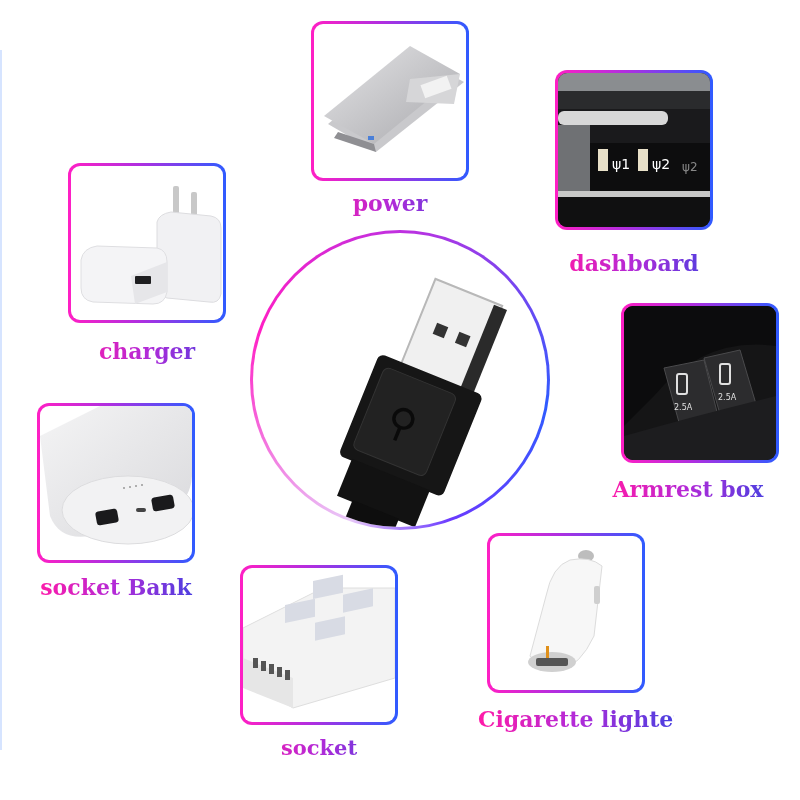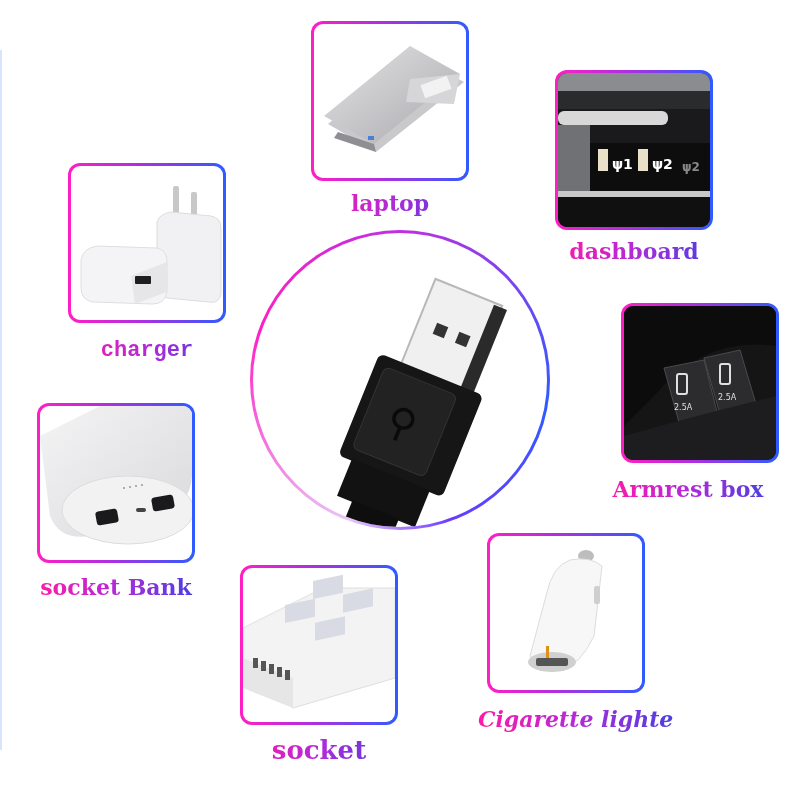--- a/index.html
+++ b/index.html
@@ -53,55 +53,55 @@
       </defs>
       <polygon points="14,100 98,30 150,58 62,128" fill="#c9c9cc"></polygon>
       <polygon points="10,92 96,22 146,50 60,120" fill="url(#lapLid)"></polygon>
       <polygon points="96,55 146,50 140,80 92,78" fill="#d6d6d8"></polygon>
       <rect x="108" y="56" width="28" height="14" fill="#f2f2f2" transform="rotate(-20 122 63)"></rect>
       <polygon points="24,108 60,120 62,128 20,114" fill="#8f8f93"></polygon>
       <rect x="54" y="112" width="6" height="4" fill="#4a7fd8"></rect>
     </svg>
   </div>
 </div>
-<div class="label" style="left:311px; top:190px; width:158px;">laptop</div>
+<div class="label" style="left:311px; top:190px; width:158px;">power</div>
 
 <div class="card" style="left:555px; top:70px;">
-  <div class="inner" style="background:#1a1a1c;font-weight:bold;">
+  <div class="inner" style="background:#1a1a1c;">
     <svg width="152" height="154" viewBox="0 0 152 154">
       <rect x="0" y="0" width="152" height="18" fill="#8a8d90"></rect>
       <rect x="0" y="18" width="152" height="18" fill="#2a2b2d"></rect>
       <rect x="0" y="38" width="110" height="14" rx="6" fill="#d8d8d8"></rect>
       <rect x="0" y="52" width="32" height="80" fill="#6f7174"></rect>
       <rect x="32" y="70" width="120" height="50" fill="#0d0d0e"></rect>
       <rect x="40" y="76" width="10" height="22" fill="#e8e0c8"></rect>
       <text x="54" y="96" font-size="14" fill="#ffffff" font-family="DejaVu Sans, sans-serif">ψ1</text>
       <rect x="80" y="76" width="10" height="22" fill="#e8e0c8"></rect>
       <text x="94" y="96" font-size="14" fill="#ffffff" font-family="DejaVu Sans, sans-serif">ψ2</text>
       <text x="124" y="98" font-size="12" fill="#888" font-family="DejaVu Sans, sans-serif">ψ2</text>
       <rect x="0" y="118" width="152" height="6" fill="#c8c8c8"></rect>
       <rect x="0" y="124" width="152" height="30" fill="#101011"></rect>
     </svg>
   </div>
 </div>
-<div class="label" style="left:555px; top:238px; width:158px;">dashboard</div>
+<div class="label" style="left:555px; top:250px; width:158px;">dashboard</div>
 
 <div class="card" style="left:68px; top:163px;">
   <div class="inner">
     <svg width="152" height="154" viewBox="0 0 152 154">
       <rect x="102" y="20" width="6" height="30" rx="2" fill="#c8c8c8"></rect>
       <rect x="120" y="26" width="6" height="30" rx="2" fill="#c8c8c8"></rect>
       <path d="M86 56 Q88 48 100 46 L140 50 Q150 52 150 62 L150 128 Q148 138 138 136 L96 132 Q86 130 86 120 Z" fill="#f1f1f3" stroke="#dcdcdf"></path>
       <path d="M10 94 Q12 82 26 80 L86 82 Q96 84 96 96 L96 126 Q94 138 82 138 L22 136 Q10 134 10 122 Z" fill="#f4f4f6" stroke="#dedee1"></path>
       <path d="M60 110 L96 96 L96 126 L64 138 Z" fill="#e6e6e9"></path>
       <rect x="64" y="110" width="16" height="8" rx="1" fill="#1e1e20"></rect>
     </svg>
   </div>
 </div>
-<div class="label" style="left:68px; top:338px; width:158px;font-family:Liberation Mono, monospace;">charger</div>
+<div class="label" style="left:68px; top:338px; width:158px;">charger</div>
 
 <div class="center-ring">
   <div class="inner">
     <svg width="294" height="294" viewBox="0 0 294 294">
       <g transform="rotate(22 147 147)">
         <rect x="142" y="40" width="72" height="110" fill="#f0f0f0" stroke="#b8b8b8" stroke-width="2"></rect>
         <rect x="206" y="42" width="14" height="110" fill="#2a2a2a"></rect>
         <rect x="160" y="80" width="12" height="12" fill="#333"></rect>
         <rect x="184" y="80" width="12" height="12" fill="#333"></rect>
         <rect x="118" y="130" width="112" height="110" rx="6" fill="#161616"></rect>
@@ -163,27 +163,27 @@
       <rect x="100" y="48" width="30" height="18" fill="#d8dbe4" transform="skewY(-12)"></rect>
       <rect x="72" y="70" width="30" height="18" fill="#d8dbe4" transform="skewY(-12)"></rect>
       <rect x="10" y="90" width="5" height="10" fill="#555"></rect>
       <rect x="18" y="93" width="5" height="10" fill="#555"></rect>
       <rect x="26" y="96" width="5" height="10" fill="#555"></rect>
       <rect x="34" y="99" width="5" height="10" fill="#555"></rect>
       <rect x="42" y="102" width="5" height="10" fill="#555"></rect>
     </svg>
   </div>
 </div>
-<div class="label" style="left:240px; top:735px; width:158px; font-size:26px;">socket</div>
+<div class="label" style="left:240px; top:735px; width:158px; font-size:21px;">socket</div>
 
 <div class="card" style="left:487px; top:533px;">
   <div class="inner">
     <svg width="152" height="154" viewBox="0 0 152 154">
       <ellipse cx="96" cy="20" rx="8" ry="6" fill="#bdbdbd"></ellipse>
       <path d="M80 24 Q100 20 112 30 L104 100 Q90 130 70 134 Q50 136 40 120 L56 60 Q62 30 80 24 Z" fill="#f7f7f7" stroke="#dcdcdc"></path>
       <rect x="104" y="50" width="6" height="18" rx="2" fill="#cfcfcf"></rect>
       <ellipse cx="62" cy="126" rx="24" ry="10" fill="#d0d0d0"></ellipse>
       <rect x="46" y="122" width="32" height="8" rx="2" fill="#555"></rect>
       <rect x="56" y="110" width="3" height="12" fill="#e0901a"></rect>
     </svg>
   </div>
 </div>
-<div class="label" style="left:478px; top:706px; width:196px;font-style:italic;">Cigarette lighter</div>
+<div class="label" style="left:478px; top:706px; width:196px;">Cigarette lighter</div>
 
 </body></html>

